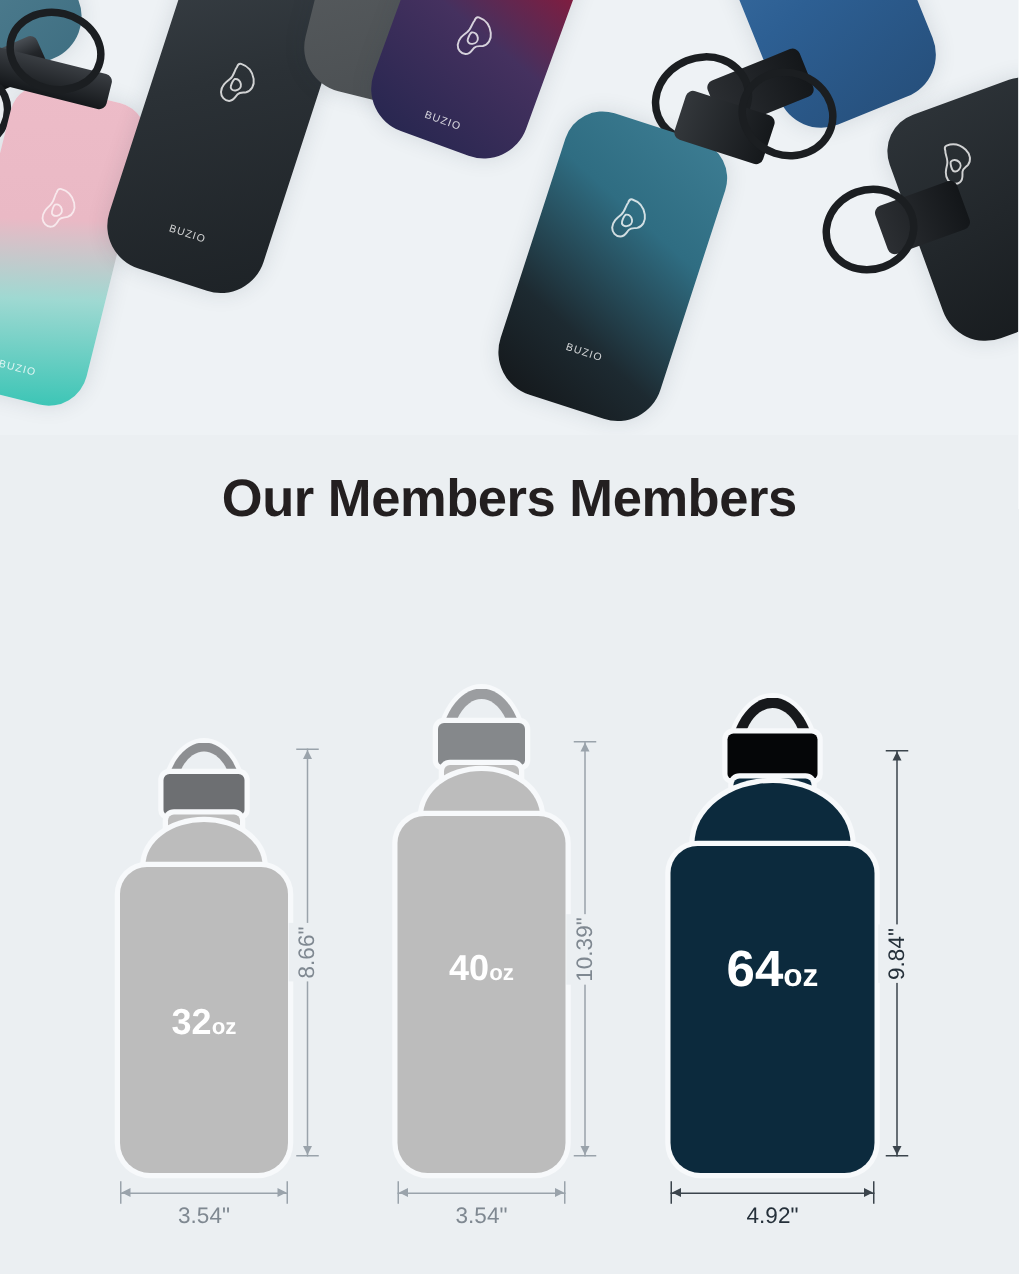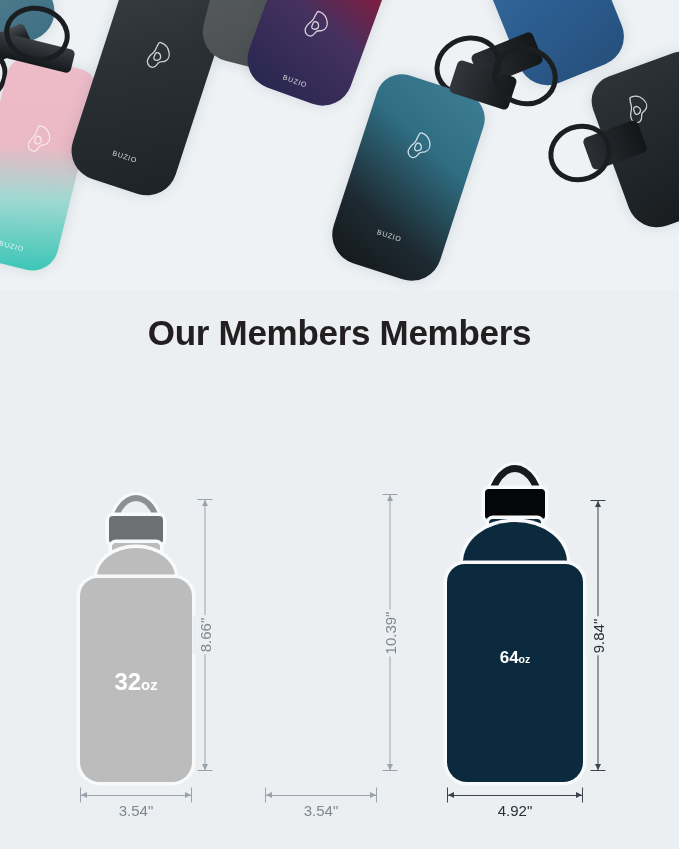--- a/index.html
+++ b/index.html
@@ -405,20 +405,32 @@
         <div class="tick t-left"></div>
         <div class="tick t-right"></div>
         <div class="arw a-left"></div>
         <div class="arw a-right"></div>
         <div class="hlabel">3.54"</div>
       </div>
     </div>
 
     <div class="spec" style="left:265px; width:112px; height:369px;">
 
+      <div class="bot" style="width:112px; height:326px;">
+        <div class="bot-loop-out" style="width:62px; height:48px; border-width:10px; top:0;"></div>
+        <div class="bot-loop" style="width:56px; height:45px; border-width:7px; border-color:#9b9da0; top:3px;"></div>
+        <div class="bot-collar" style="width:58px; height:28px; top:26px; background:#85888b;"></div>
+        <div class="bot-neck" style="width:50px; height:9px; top:54px; background:#bcbcbc;"></div>
+        <div class="bot-shoulder" style="width:78px; height:42px; top:58px; background:#bcbcbc;"></div>
+        <div class="bot-body" style="height:238px; background:#bcbcbc;"></div>
+
+        <div class="bot-cap-label" style="top:190px; font-size:24px;">
+          <span>40</span><span class="unit">oz</span>
+        </div>
+      </div>
 
       <div class="vdim" style="left:117px; top:14px; width:16px; height:277px;">
         <div class="line"></div>
         <div class="tick t-top"></div>
         <div class="tick t-bot"></div>
         <div class="arw a-top"></div>
         <div class="arw a-bot"></div>
         <div class="vlabel">10.39"</div>
       </div>
 
@@ -435,21 +447,21 @@
     <div class="spec" style="left:447px; width:136px; height:369px;">
 
       <div class="bot" style="width:136px; height:320px;">
         <div class="bot-loop-out" style="width:64px; height:50px; border-width:10px; top:0;"></div>
         <div class="bot-loop" style="width:58px; height:47px; border-width:7px; border-color:#17191c; top:3px;"></div>
         <div class="bot-collar" style="width:60px; height:30px; top:27px; background:#050608;"></div>
         <div class="bot-neck" style="width:52px; height:9px; top:57px; background:#0c2a3d;"></div>
         <div class="bot-shoulder" style="width:104px; height:56px; top:60px; background:#0c2a3d;"></div>
         <div class="bot-body" style="height:218px; background:#0c2a3d;"></div>
 
-        <div class="bot-cap-label" style="top:195px; font-size:17px;">
+        <div class="bot-cap-label" style="top:184px; font-size:34px;">
           <span>64</span><span class="unit">oz</span>
         </div>
       </div>
 
       <div class="vdim dark" style="left:143px; top:20px; width:16px; height:271px;">
         <div class="line"></div>
         <div class="tick t-top"></div>
         <div class="tick t-bot"></div>
         <div class="arw a-top"></div>
         <div class="arw a-bot"></div>

